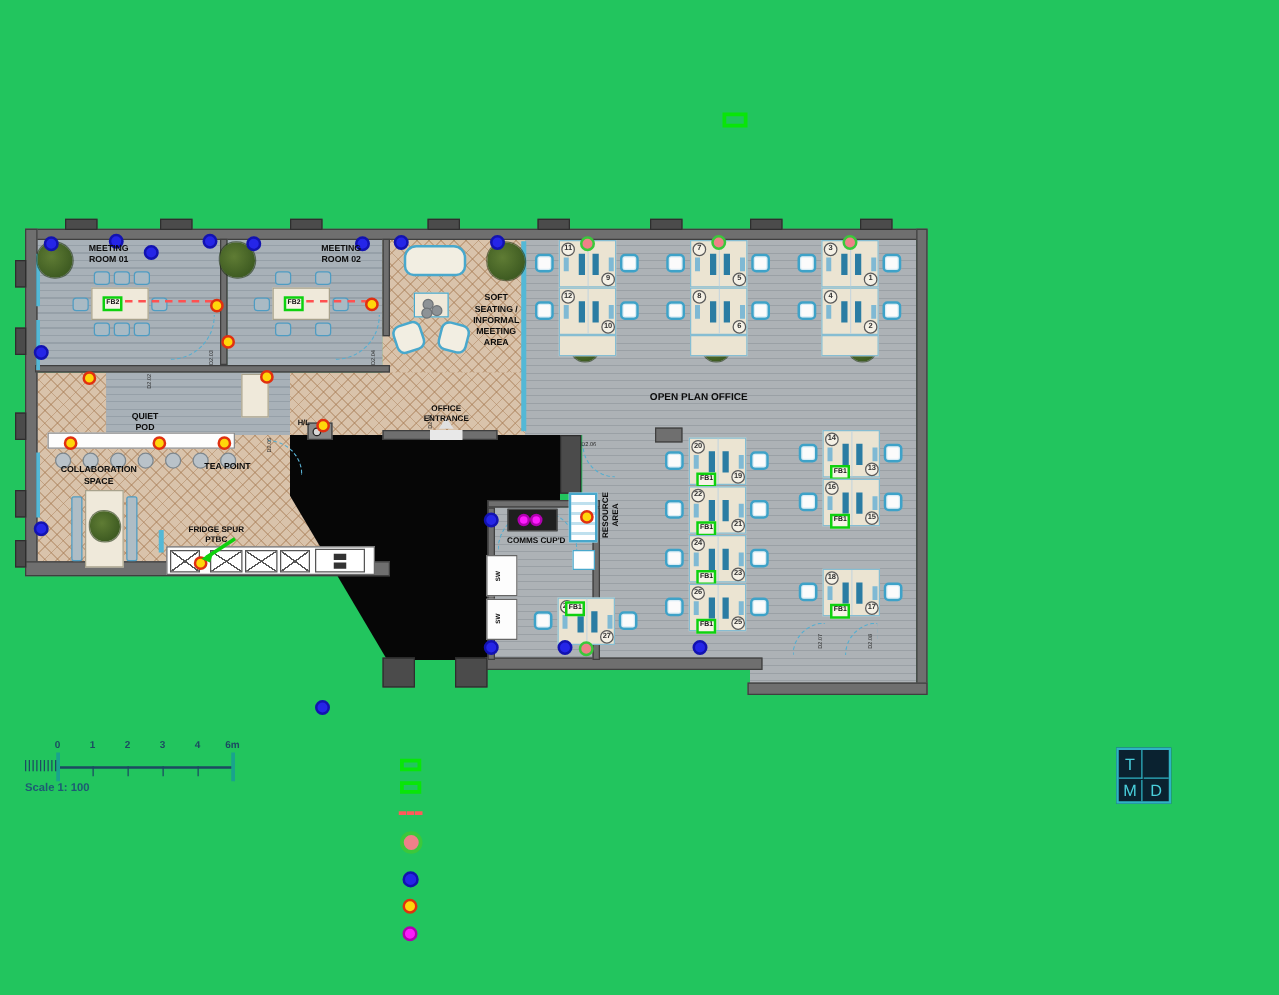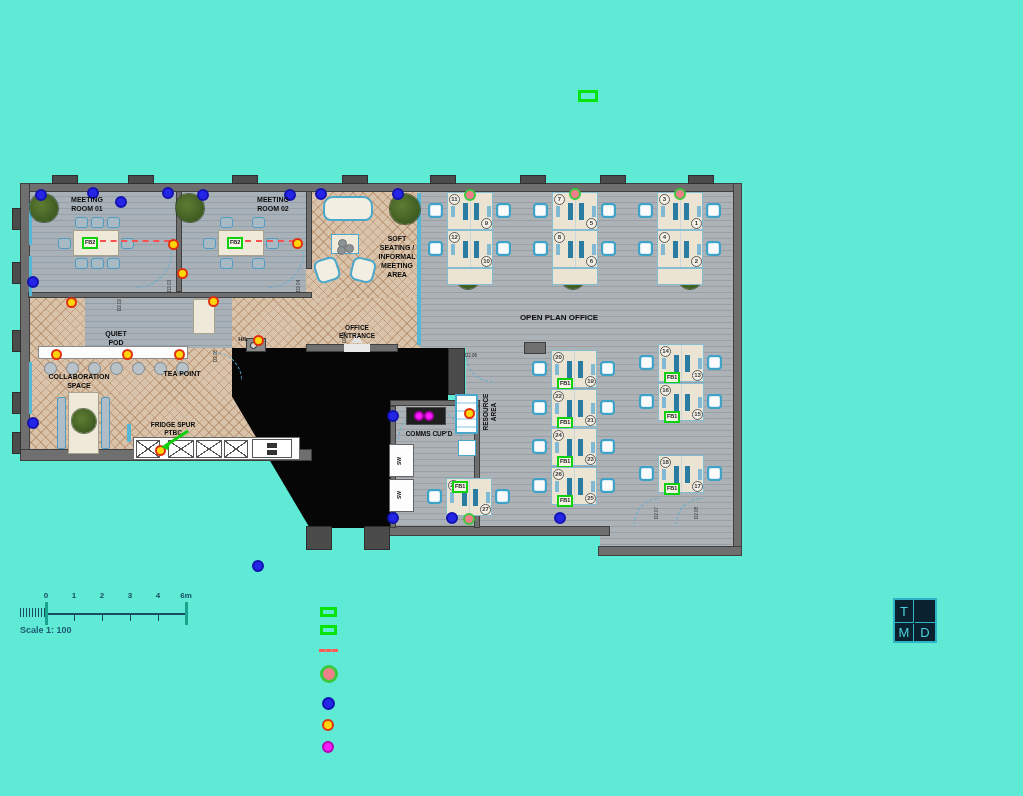--- a/index.html
+++ b/index.html
@@ -1,16 +1,16 @@
 <!DOCTYPE html>
 <html><head>
 <meta charset="utf-8">
 <style>
   html,body{margin:0;padding:0;background:#000;}
-  #stage{position:relative;width:1023px;height:796px;background:#5eead4;overflow:hidden;
+  #stage{position:relative;width:1023px;height:796px;background:#22c55e;overflow:hidden;
          font-family:"Liberation Sans",sans-serif;}
   #stage *{position:absolute;box-sizing:border-box;}
   .floor-wood{background:#a2abb1 repeating-linear-gradient(180deg,#a8b1b8 0 5px,#96a0a8 5px 6px);}
   .floor-wood2{background:#a7acb0 repeating-linear-gradient(180deg,#adb2b6 0 5px,#9aa0a5 5px 6px);}
   .floor-herr{background-color:#d9c3ab;
     background-image:repeating-linear-gradient(45deg,rgba(166,122,82,.45) 0 1px,transparent 1px 7px),
                      repeating-linear-gradient(-45deg,rgba(166,122,82,.45) 0 1px,transparent 1px 7px);}
   .floor-void{background:#060606;}
   .wall{background:#6f6f6f;border:1px solid #3f3f3f;}
   .wall-dark{background:#4b4b4b;border:1px solid #2e2e2e;}

